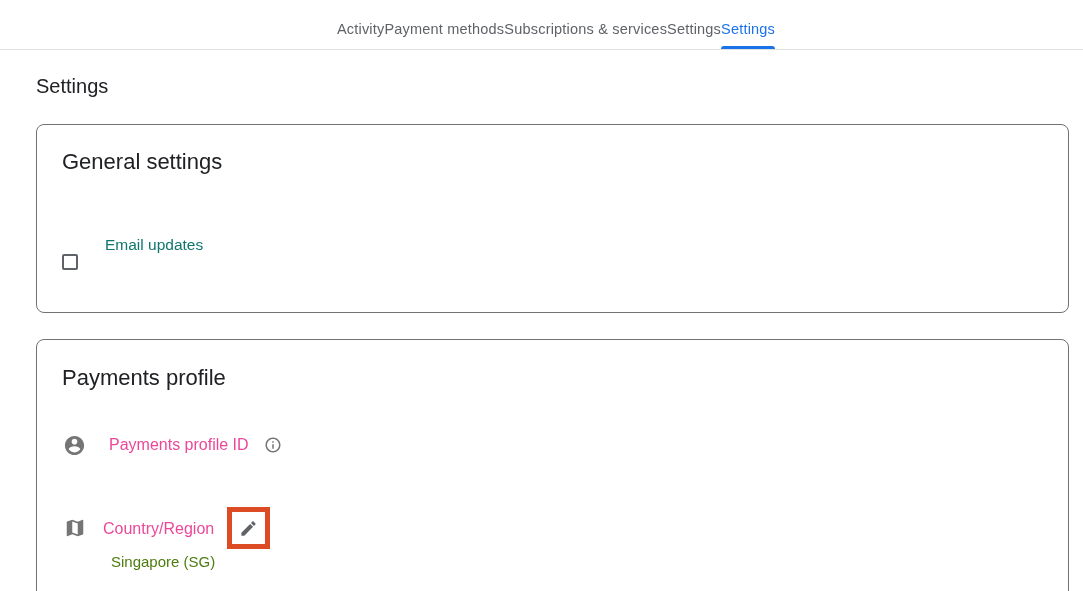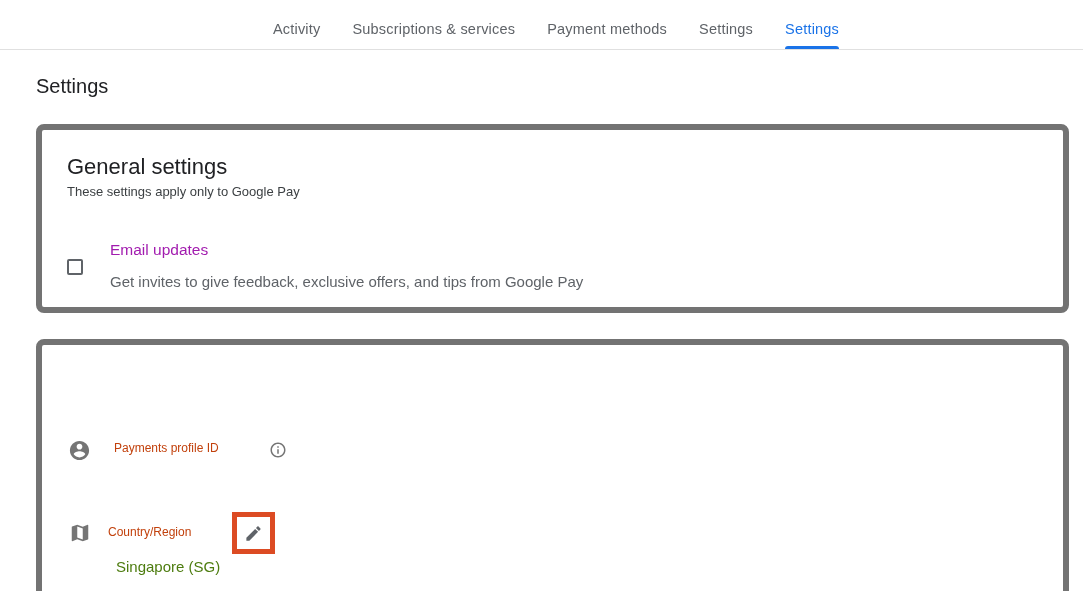--- a/index.html
+++ b/index.html
@@ -4,64 +4,64 @@
 <style>
   * { margin:0; padding:0; box-sizing:border-box; }
   html,body { width:1083px; height:591px; background:#ffffff; overflow:hidden;
               font-family:"Liberation Sans", sans-serif; color:#202124; }
 
   
   .topnav {
     position:absolute; left:0; top:0; width:1083px; height:50px;
     border-bottom:1px solid #e0e0e0;
     display:flex; justify-content:center; align-items:flex-end;
-    gap:32px; padding-left:29px;
+    padding-left:29px;
   }
   .tab {
     font-size:14.5px; letter-spacing:.2px; color:#5f6368;
     padding-bottom:12px; position:relative; cursor:pointer; white-space:nowrap;
   }
   .tab.active { color:#1a73e8; font-weight:500; }
   .tab.active::after {
     content:""; position:absolute; left:0; right:0; bottom:0;
     height:3px; background:#1a73e8; border-radius:3px 3px 0 0;
   }
 
   
   .page-title {
     position:absolute; left:36px; top:75px;
     font-size:20px; font-weight:400; color:#202124;
   }
 
   
   .card {
     position:absolute; left:36px; width:1033px;
-    background:#fff; border:6px solid #737373; border-radius:8px;
+    background:#fff; border:1px solid #737373; border-radius:8px;
   }
   #card-general { top:124px; height:189px; }
   #card-profile { top:339px; height:300px; }
 
   .card-title   { position:absolute; font-size:22px; font-weight:400; color:#202124; }
   .card-subtitle{ position:absolute; font-size:13px; color:#3c4043; }
 
   
   #card-general .card-title    { left:25px; top:24px; }
   #card-general .card-subtitle { left:25px; top:54px; }
   .checkbox {
     position:absolute; left:25px; top:129px; width:16px; height:16px;
     border:2px solid #5f6368; border-radius:2px; background:#fff; cursor:pointer;
   }
-  .email-label { position:absolute; left:68px; top:111px; font-size:15.5px; color:#a21caf;text-align:right; }
+  .email-label { position:absolute; left:68px; top:111px; font-size:15.5px; color:#0f766e;text-align:right; }
   .email-desc  { position:absolute; left:68px; top:143px; font-size:15px;  color:#5f6368; }
 
   
   #card-profile .card-title { left:25px; top:25px; }
   .row-icon  { position:absolute; }
   .row-icon svg { display:block; }
-  .row-label { position:absolute; font-size:12px; color:#c2410c; }
+  .row-label { position:absolute; font-size:16px; color:#ec4899; }
   .row-value { position:absolute; font-size:15px; color:#4d7c0f; }
 
   #row1-icon  { left:26px;  top:94px;  }
   #row1-label { left:72px;  top:96px;  }
   #row1-info  { left:227px; top:96px; cursor:pointer; }
   #row2-icon  { left:27px;  top:177px; }
   #row2-label { left:66px;  top:180px; }
   #row2-value { left:74px;  top:213px; }
 
   
@@ -72,38 +72,37 @@
   .edit-button {
     width:33px; height:32px; background:#ffffff; border:none;
     display:flex; align-items:center; justify-content:center; cursor:pointer;
   }
 </style>
 </head>
 <body>
 
 <nav class="topnav">
   <div class="tab">Activity</div>
+  <div class="tab">Payment methods</div>
   <div class="tab">Subscriptions &amp; services</div>
-  <div class="tab">Payment methods</div>
   <div class="tab">Settings</div>
   <div class="tab active">Settings</div>
 </nav>
 
 <h1 class="page-title">Settings</h1>
 
 <section class="card" id="card-general">
   <h2 class="card-title">General settings</h2>
-  <p class="card-subtitle">These settings apply only to Google Pay</p>
 
   <span class="checkbox" role="checkbox" aria-checked="false"></span>
   <div class="email-label">Email updates</div>
-  <div class="email-desc">Get invites to give feedback, exclusive offers, and tips from Google Pay</div>
 </section>
 
 <section class="card" id="card-profile">
+  <h2 class="card-title">Payments profile</h2>
 
   <span class="row-icon" id="row1-icon">
     <svg width="23" height="23" viewBox="0 0 24 24" fill="#757575" fill-rule="evenodd">
       <path d="M12 2C6.48 2 2 6.48 2 12s4.48 10 10 10 10-4.48 10-10S17.52 2 12 2zm0 3c1.66 0 3 1.34 3 3s-1.34 3-3 3-3-1.34-3-3 1.34-3 3-3zm0 14.2c-2.5 0-4.71-1.28-6-3.22.03-1.99 4-3.08 6-3.08 1.99 0 5.97 1.09 6 3.08-1.29 1.94-3.5 3.22-6 3.22z"></path>
     </svg>
   </span>
   <div class="row-label" id="row1-label">Payments profile ID</div>
   <span class="row-icon" id="row1-info">
     <svg width="18" height="18" viewBox="0 0 24 24" fill="#757575">
       <path d="M11 7h2v2h-2zm0 4h2v6h-2zm1-9C6.48 2 2 6.48 2 12s4.48 10 10 10 10-4.48 10-10S17.52 2 12 2zm0 18c-4.41 0-8-3.59-8-8s3.59-8 8-8 8 3.59 8 8-3.59 8-8 8z"></path>

